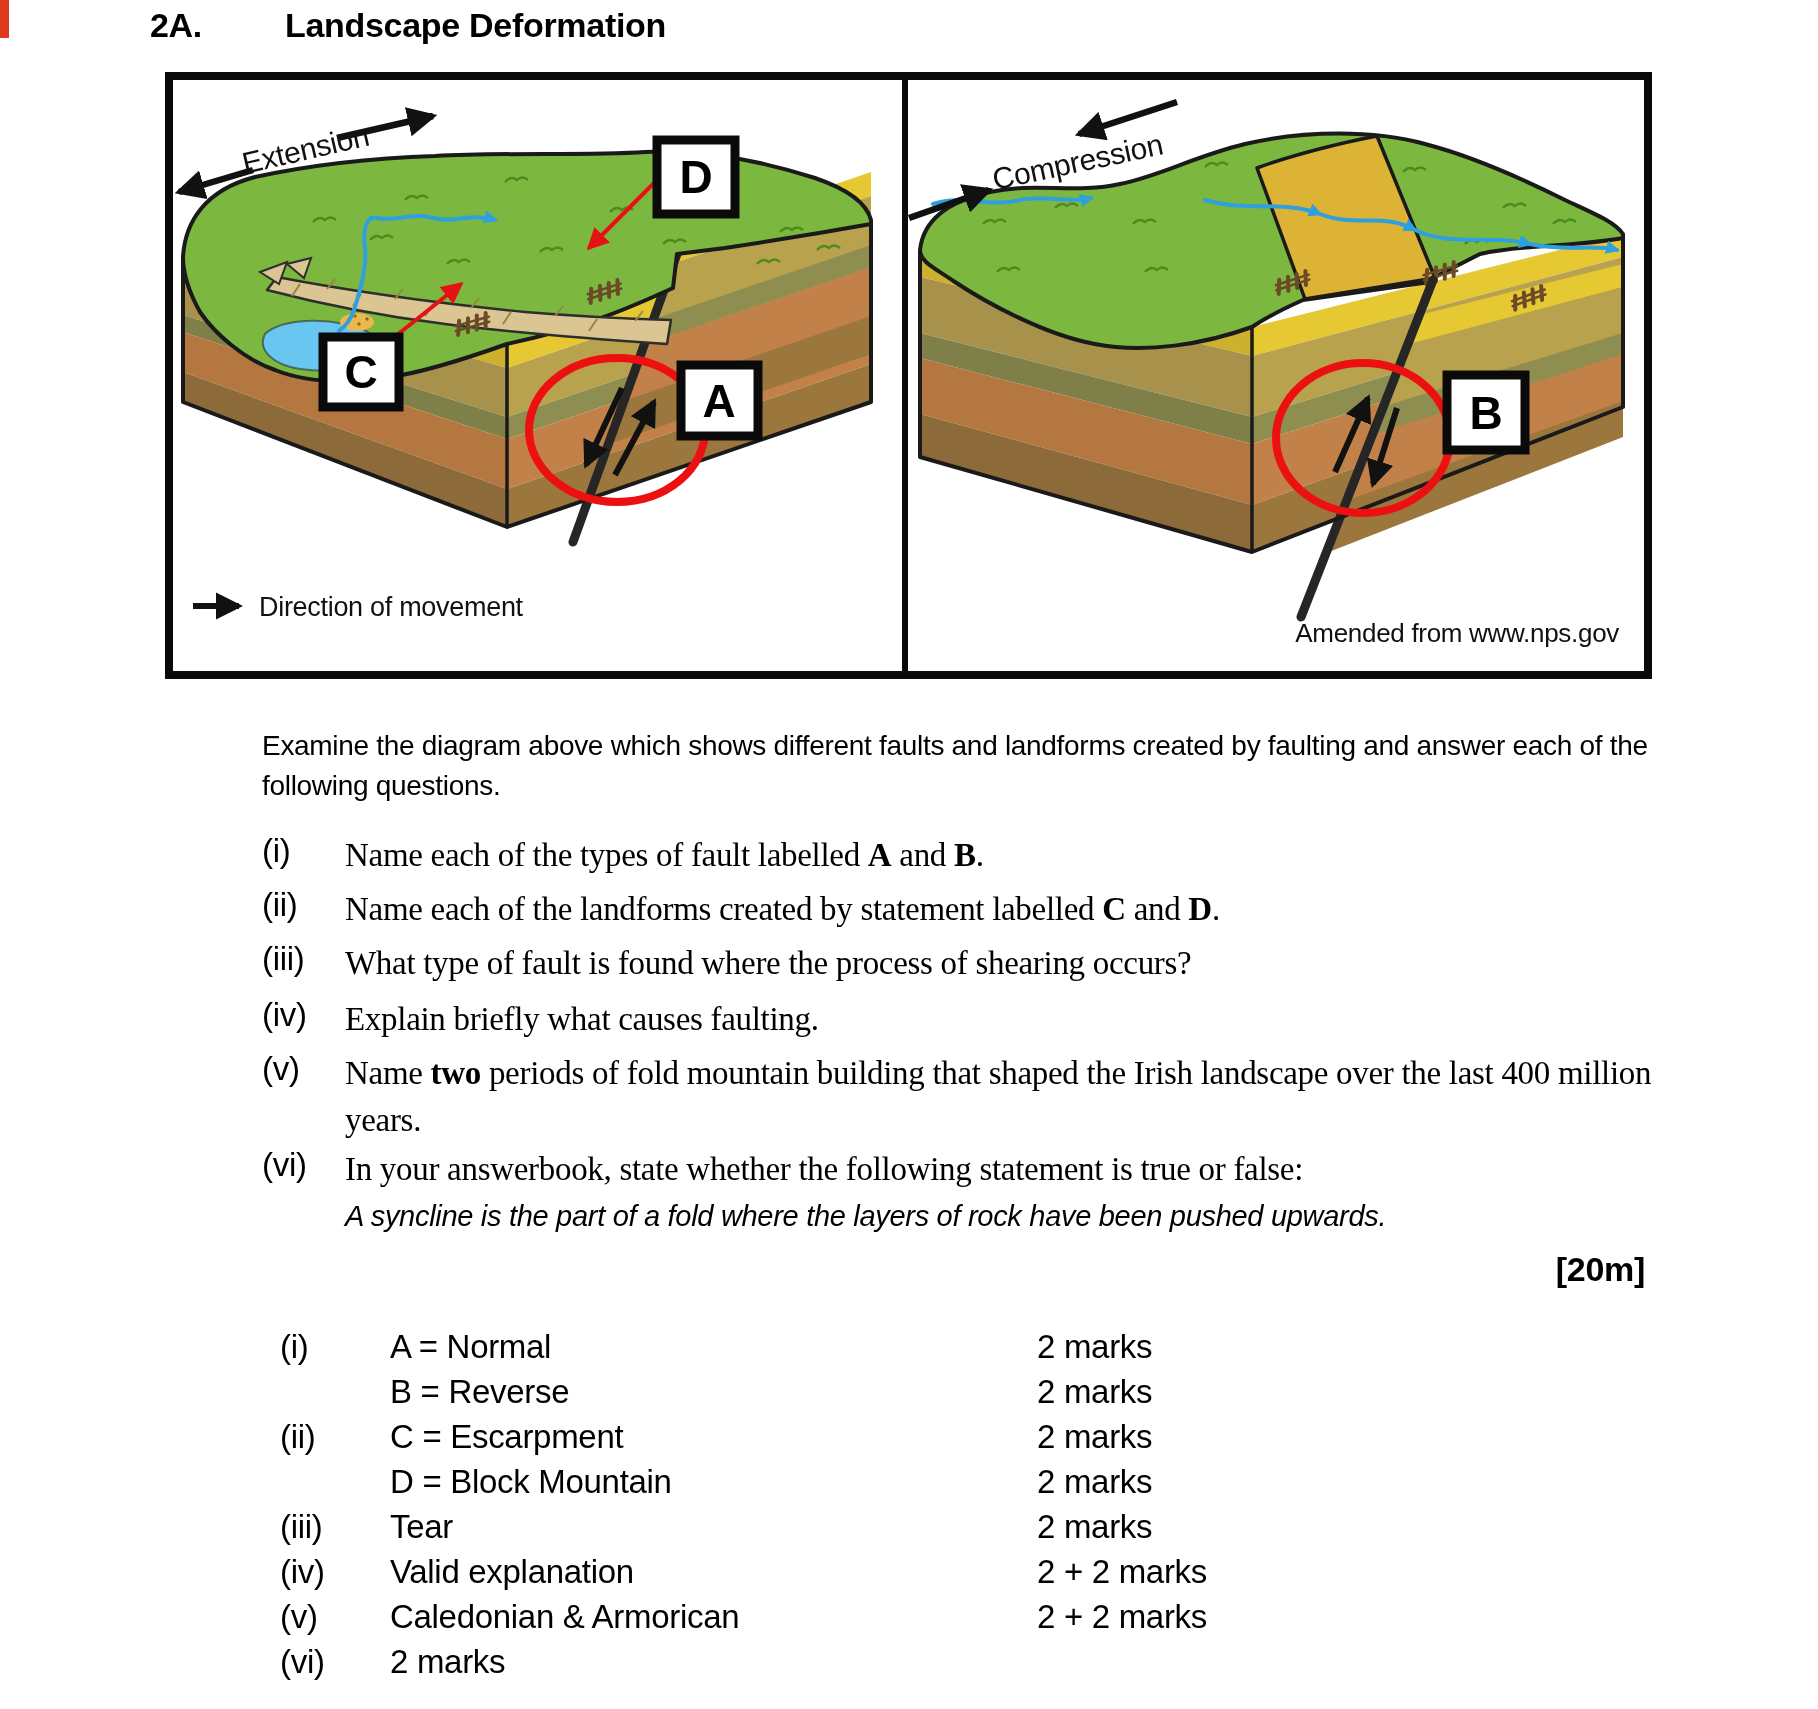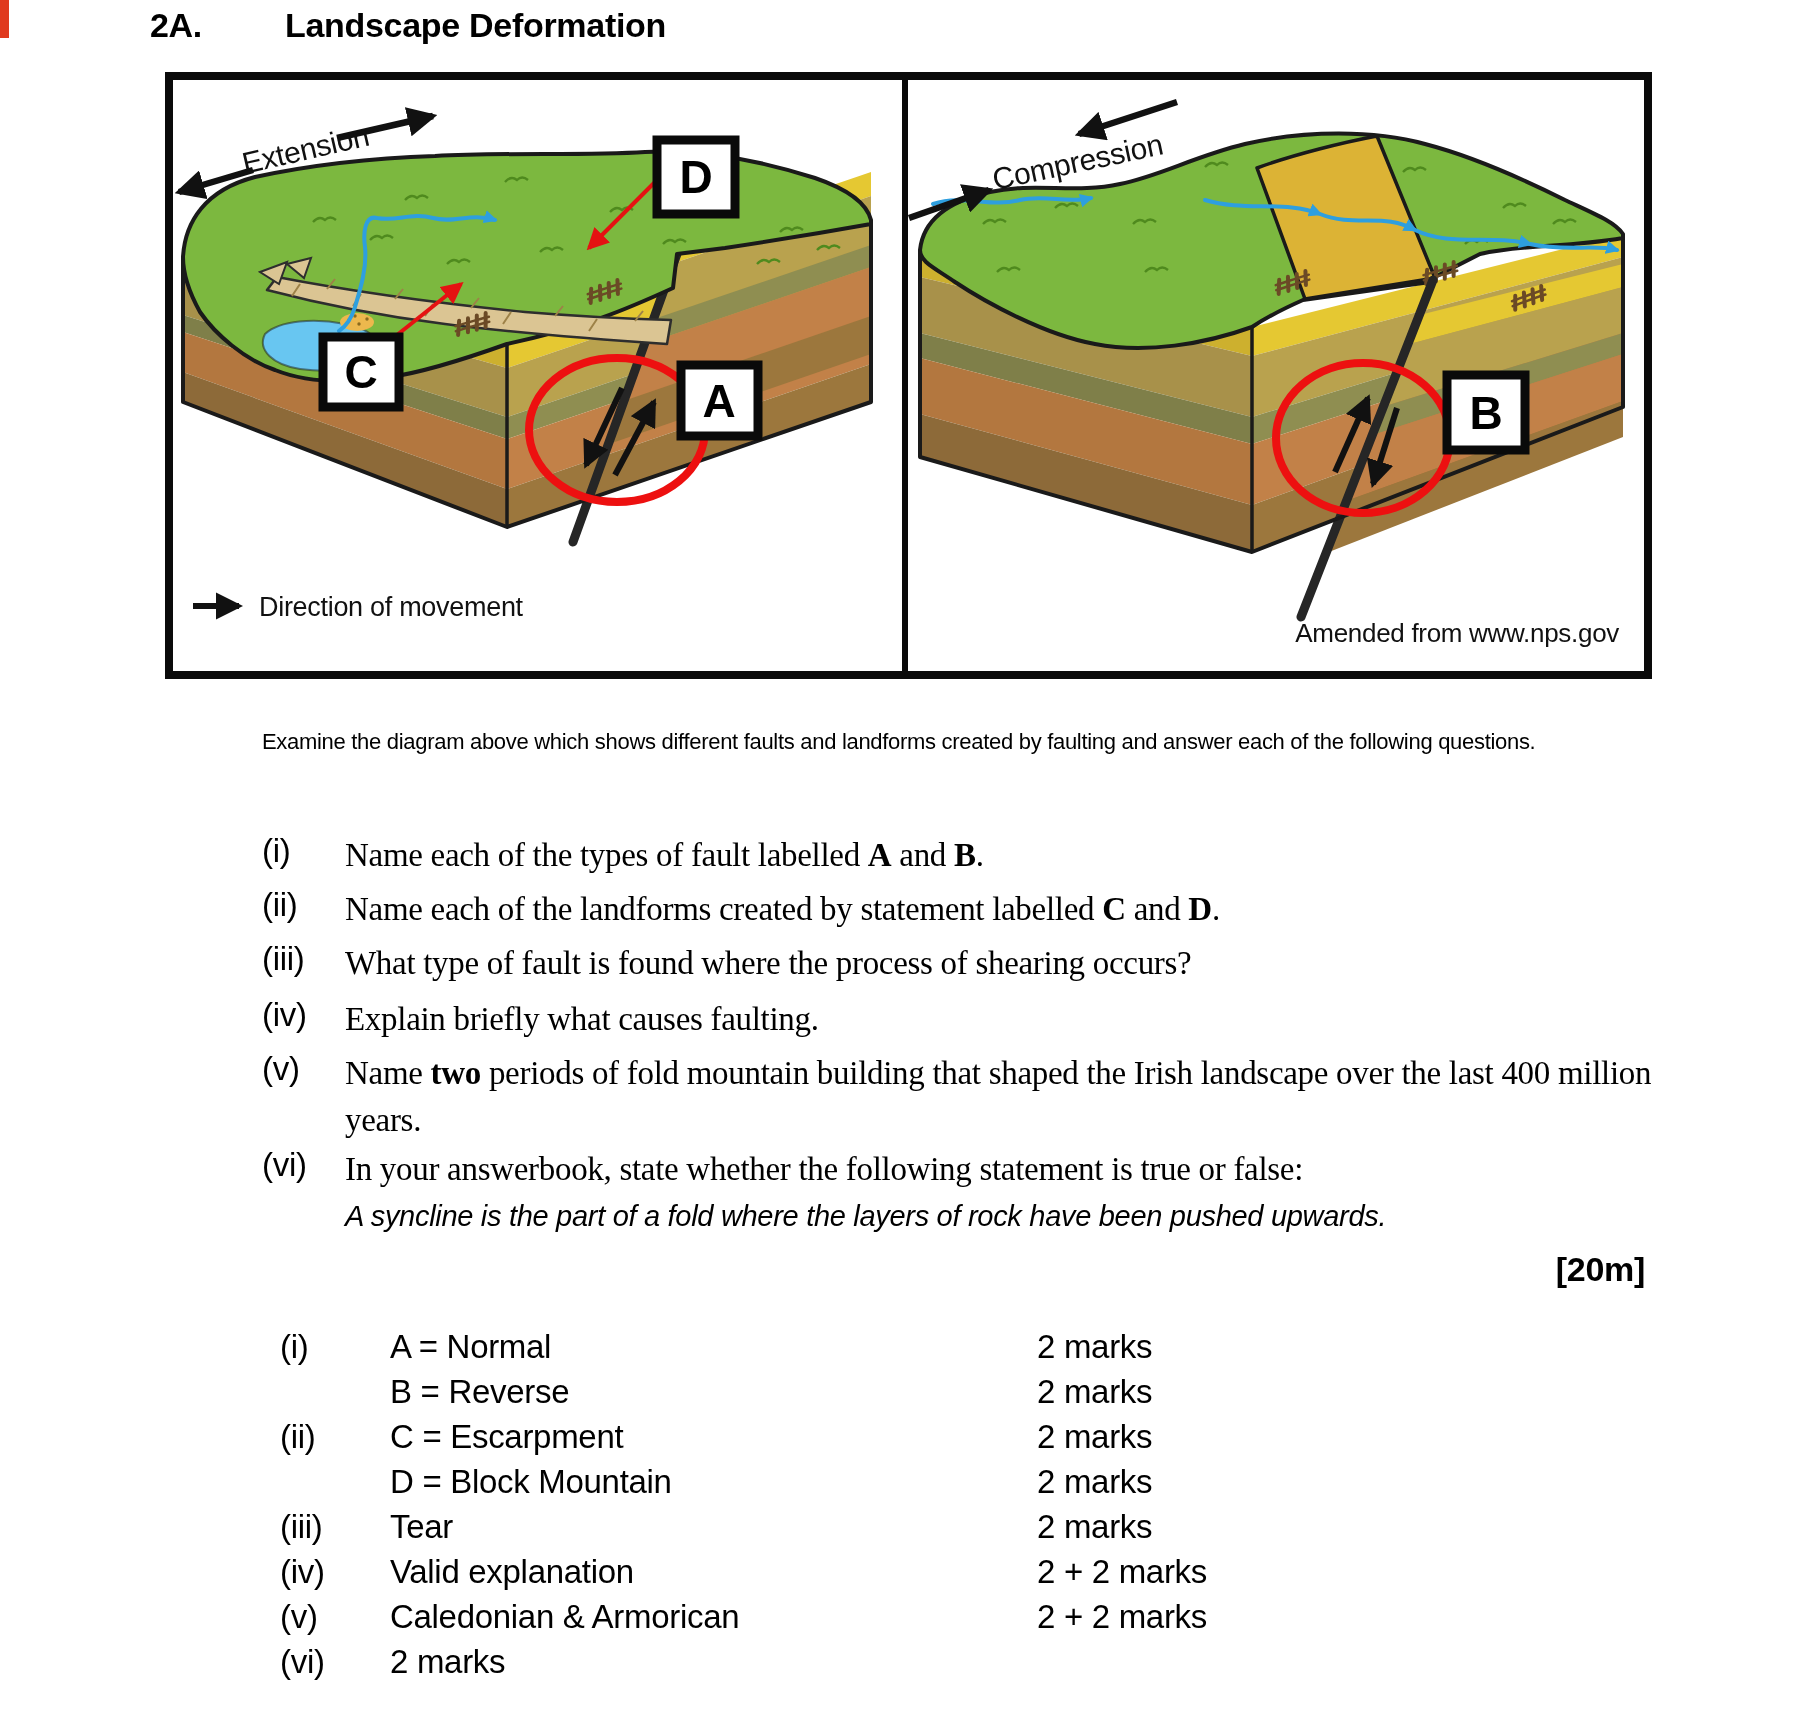--- a/index.html
+++ b/index.html
@@ -3,21 +3,21 @@
 <meta charset="utf-8">
 <style>
   html,body{margin:0;padding:0;background:#fff;}
   body{position:relative;width:1818px;height:1709px;font-family:"Liberation Sans",sans-serif;color:#000;overflow:hidden;letter-spacing:-0.3px;}
   .abs{position:absolute;}
   .title-row{top:6px;left:0;width:1818px;font-size:34px;font-weight:700;}
   .title-num{position:absolute;left:150px;top:0;}
   .title-text{position:absolute;left:285px;top:0;}
   .edge-artifact{left:0;top:0;width:9px;height:38px;background:#e03a1e;}
   .figure-wrap{left:165px;top:72px;width:1487px;height:607px;}
-  .intro{left:262px;top:726px;width:1405px;font-size:22px;line-height:1.42;}
+  .intro{left:262px;top:726px;width:1405px;font-size:28px;line-height:1.42;}
   .q{position:absolute;left:0;width:1818px;font-size:33px;}
   .qm{position:absolute;left:262px;top:0;}
   .qt{position:absolute;left:345px;top:0;width:1310px;line-height:1.42;font-family:Liberation Serif, serif;}
   .qnote{position:absolute;left:345px;width:1310px;font-size:29px;font-style:italic;}
   .total{position:absolute;left:1350px;top:1250px;width:295px;text-align:right;font-size:34px;font-weight:700;}
   .answers{position:absolute;left:280px;top:1328px;display:grid;grid-template-columns:110px 647px auto;grid-auto-rows:45px;font-size:33px;align-items:start;}
   .answers div{white-space:nowrap;}
   svg text{font-family:"Liberation Sans",sans-serif;}
 </style>
 </head>

